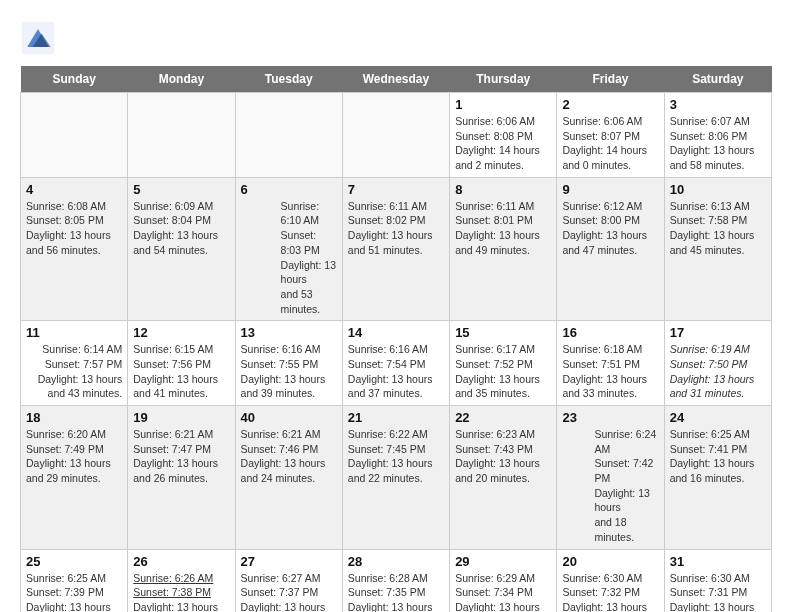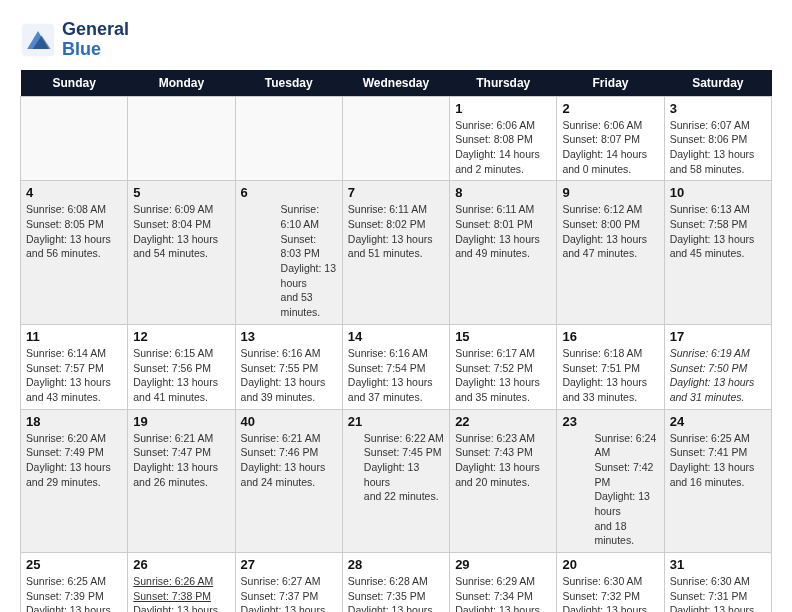--- a/index.html
+++ b/index.html
@@ -41,21 +41,21 @@
     .subtitle {
       font-size: 16px;
       color: #444;
     }
     table {
       width: 100%;
       border-collapse: collapse;
       font-size: 11px;
     }
     .day-header {
-      background: #0f172a;
+      background: #737373;
       color: #fff;
       text-align: center;
       font-weight: bold;
       padding: 6px 2px;
       font-size: 12px;
     }
     td {
       border: 1px solid #ccc;
       vertical-align: top;
       padding: 4px 5px;
@@ -81,24 +81,20 @@
 </head>
 <body>
 
 <div class="header">
   <div class="logo">
     <svg class="logo-icon" viewBox="0 0 40 40">
       <rect x="2" y="2" width="36" height="36" rx="4" fill="#eef3fb"></rect>
       <polygon points="8,30 20,10 32,30" fill="#2b6cbf" opacity="0.8"></polygon>
       <polygon points="14,30 24,15 34,30" fill="#1a3a6b" opacity="0.6"></polygon>
     </svg>
-    <div class="logo-text">
-      <div>General</div>
-      <div class="logo-blue">Blue</div>
-    </div>
   </div>
   <div class="title-block">
     <div class="main-title"></div>
     <div class="subtitle"></div>
   </div>
 </div>
 
 <table>
   <thead>
     <tr id="header-row">
@@ -186,21 +182,21 @@
           <div class="day-num">10</div>
           <div class="cell-info" style="white-space: pre-line;">Sunrise: 6:13 AM
 Sunset: 7:58 PM
 Daylight: 13 hours
 and 45 minutes.</div>
         </td>
       </tr>
       <tr>
         <td class="">
           <div class="day-num">11</div>
-          <div class="cell-info" style="white-space: pre-line;">Sunrise: 6:14 AM
+          <div class="cell-info" style="white-space: pre-line; text-align: right;">Sunrise: 6:14 AM
 Sunset: 7:57 PM
 Daylight: 13 hours
 and 43 minutes.</div>
         </td>
         <td class="">
           <div class="day-num">12</div>
           <div class="cell-info" style="white-space: pre-line;">Sunrise: 6:15 AM
 Sunset: 7:56 PM
 Daylight: 13 hours
 and 41 minutes.</div>
@@ -258,21 +254,21 @@
         </td>
         <td class="shaded">
           <div class="day-num">40</div>
           <div class="cell-info" style="white-space: pre-line;">Sunrise: 6:21 AM
 Sunset: 7:46 PM
 Daylight: 13 hours
 and 24 minutes.</div>
         </td>
         <td class="shaded">
           <div class="day-num">21</div>
-          <div class="cell-info" style="white-space: pre-line; margin-left: 16px;">Sunrise: 6:22 AM
+          <div class="cell-info" style="white-space: pre-line;">Sunrise: 6:22 AM
 Sunset: 7:45 PM
 Daylight: 13 hours
 and 22 minutes.</div>
         </td>
         <td class="shaded">
           <div class="day-num">22</div>
           <div class="cell-info" style="white-space: pre-line;">Sunrise: 6:23 AM
 Sunset: 7:43 PM
 Daylight: 13 hours
 and 20 minutes.</div>

